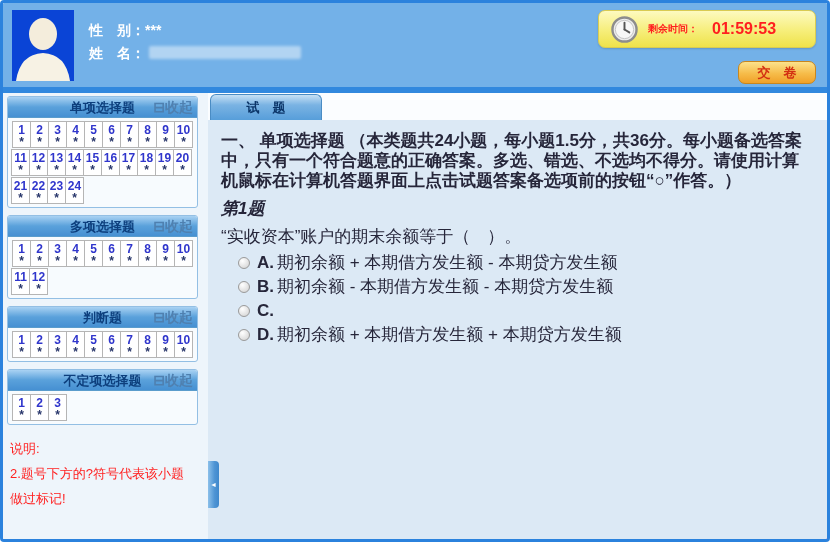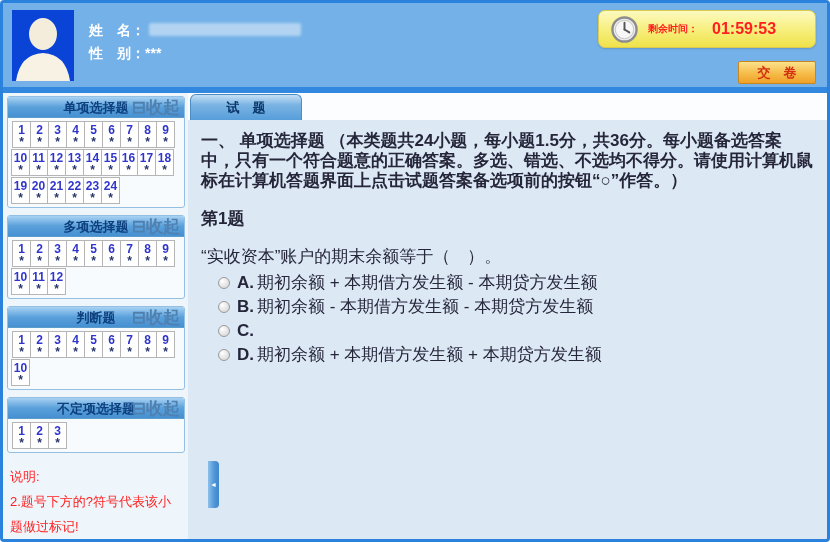--- a/index.html
+++ b/index.html
@@ -35,51 +35,51 @@
     background:linear-gradient(180deg,#fdfac0 0%,#f6ee7a 55%,var(--timer-yellow,#efe24a) 100%);
     border:1px solid #d9cb52; border-radius:7px;
     display:flex; align-items:center; padding:0 12px; gap:10px;
     box-shadow:0 1px 2px rgba(0,0,0,0.15);
   }
   .timer-text{ color:var(--alert-red,#e82010); font-size:10px; font-weight:bold; }
   .timer-value{ color:var(--alert-red,#e82010); font-size:16px; font-weight:bold; margin-left:4px; }
   .submit-btn{
     position:absolute; right:11px; top:58px; width:78px; height:23px;
     background:linear-gradient(180deg,#fce28c 0%,#f6bc4a 55%,#f0a128 100%);
-    border:1px solid #c8861e; border-radius:2px;
+    border:1px solid #c8861e; border-radius:7px;
     color:#d33012; font-size:13px; font-weight:bold; cursor:pointer;
     font-family:inherit; line-height:20px;
   }
 
   .separator{ height:6px; background:#3188de; }
 
   
   .body-row{ position:relative; display:flex; height:446px; }
 
   
   .sidebar{
-    width:185px; height:100%; background:#eef5fb;
-    padding:3px 3px 0 4px; overflow:hidden; flex:none;
+    width:205px; height:100%; background:#eef5fb;
+    padding:3px 10px 0 4px; overflow:hidden; flex:none;
   }
   .panel{
     border:1px solid #93bfe4; background:#f7fbfe; border-radius:3px;
     margin-bottom:7px; overflow:hidden;
   }
   .panel-header{
     position:relative; height:21px;
     background:linear-gradient(180deg,#a9d2f3 0%,var(--panel-blue,#5aa1db) 50%,#4690d2 100%);
     border-bottom:1px solid #5a9ccc;
   }
   .panel-title{
     text-align:center; font-size:13px; font-weight:bold;
     color:#0d3f7d; line-height:21px;
   }
   .collapse-link{
     position:absolute; right:4px; top:0; line-height:21px;
-    font-size:17px; color:#4f80b0; cursor:pointer; font-weight:bold;font-family:Liberation Serif, serif;
+    font-size:14px; color:#4f80b0; cursor:pointer; font-weight:bold;font-family:Liberation Serif, serif;
   }
   .panel-grid{ display:flex; flex-wrap:wrap; padding:3px 3px 2px 4px; }
   .qcell{
     width:19px; height:27px; background:#ffffff;
     border:1px solid #b5b5b5; margin:0 0 1px -1px; text-align:center;
     cursor:pointer;
   }
   .qcell:nth-child(1){ margin-left:0; }
   .qcell .qn{ font-size:12px; font-weight:bold; color:var(--number-blue,#3036cc); line-height:14px; margin-top:1px; }
   .qcell .qm{ font-size:12px; font-weight:bold; color:#27356a; line-height:10px; }
@@ -103,21 +103,21 @@
     background:linear-gradient(180deg,#c6e0f5 0%,#7ab3e3 40%,#579eda 100%);
     border:1px solid #4a8cc4; border-bottom:none; border-radius:6px 6px 0 0;
     text-align:center; font-size:13px; font-weight:bold; color:#0b3568;
     line-height:25px; cursor:pointer;
   }
   .content{
     flex:1; background:var(--content-bg,#dce9f5);
     padding:11px 14px 0 13px; color:#26263a; font-size:17px; line-height:20px;
   }
   .intro{ font-weight:bold; margin-bottom:3px; }
-  .q-no{ font-weight:bold; margin:18px 0; }
+  .q-no{ font-weight:bold; margin:8px 0;font-style:italic; }
   .q-text{ margin:1px 0 6px 0; }
   .option-row{
     display:flex; align-items:center; margin:4px 0 4px 17px; cursor:pointer;
   }
   .radio{
     width:12px; height:12px; border-radius:50%;
     background:radial-gradient(circle at 35% 30%,#ffffff 0%,#e2e2e2 60%,#cfcfcf 100%);
     border:1px solid #9a9a9a; margin-right:7px; flex:none;
   }
   .opt-letter{ font-weight:bold; margin-right:3px; }
@@ -129,22 +129,22 @@
 
   <div class="header">
     <div class="avatar">
       <svg width="62" height="71" viewBox="0 0 62 71">
         <rect x="0" y="0" width="62" height="71" fill="#0a44d6"></rect>
         <ellipse cx="31" cy="24" rx="14" ry="16" fill="#f4eddc"></ellipse>
         <path d="M4 71 Q8 44 31 43 Q54 44 58 71 Z" fill="#f7f2e4"></path>
       </svg>
     </div>
     <div class="identity">
+      <div><span>性　别：</span><span>***</span></div>
       <div><span>姓　名：</span><span class="redacted"></span></div>
-      <div><span>性　别：</span><span>***</span></div>
     </div>
 
     <div class="timer-box">
       <svg width="27" height="27" viewBox="0 0 28 28">
         <circle cx="14" cy="14" r="12.5" fill="#ececec" stroke="#8d8d8d" stroke-width="2.5"></circle>
         <circle cx="14" cy="14" r="9.5" fill="#f7f7f7" stroke="#c4c4c4" stroke-width="1"></circle>
         <line x1="14" y1="14" x2="14" y2="7" stroke="#555" stroke-width="2" stroke-linecap="round"></line>
         <line x1="14" y1="14" x2="19" y2="17" stroke="#555" stroke-width="2" stroke-linecap="round"></line>
       </svg>
       <span class="timer-text">剩余时间：</span>

